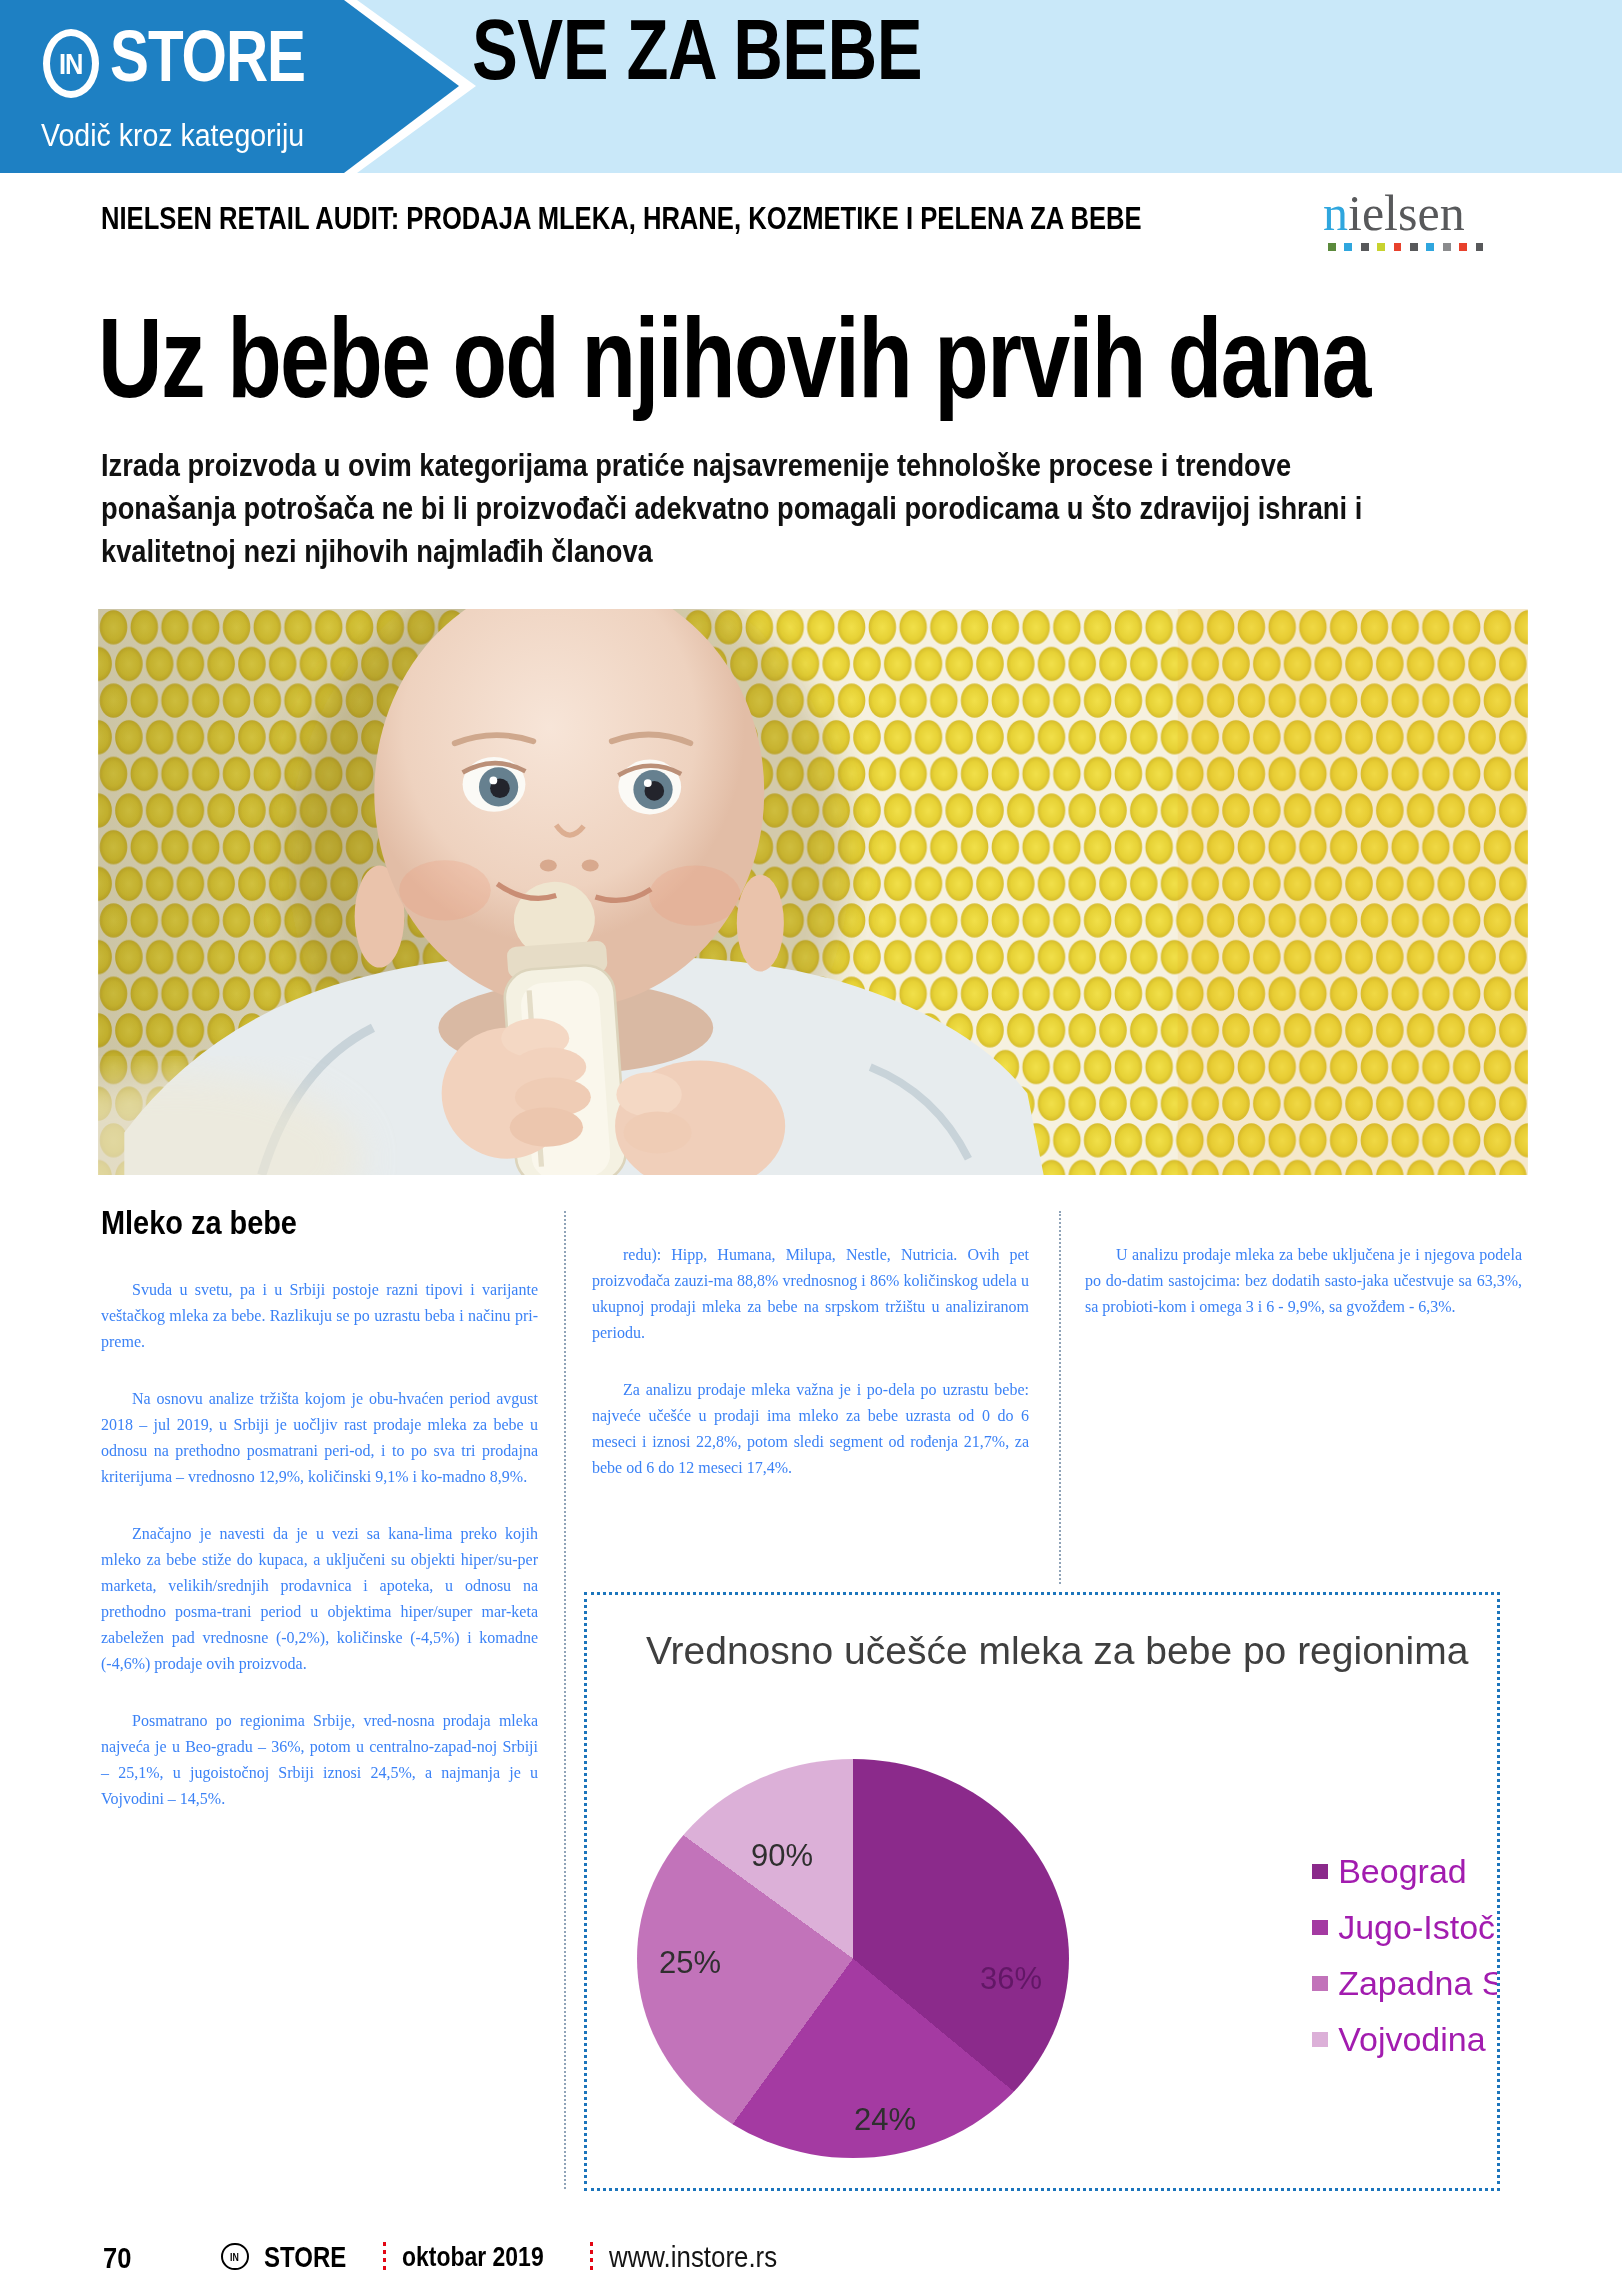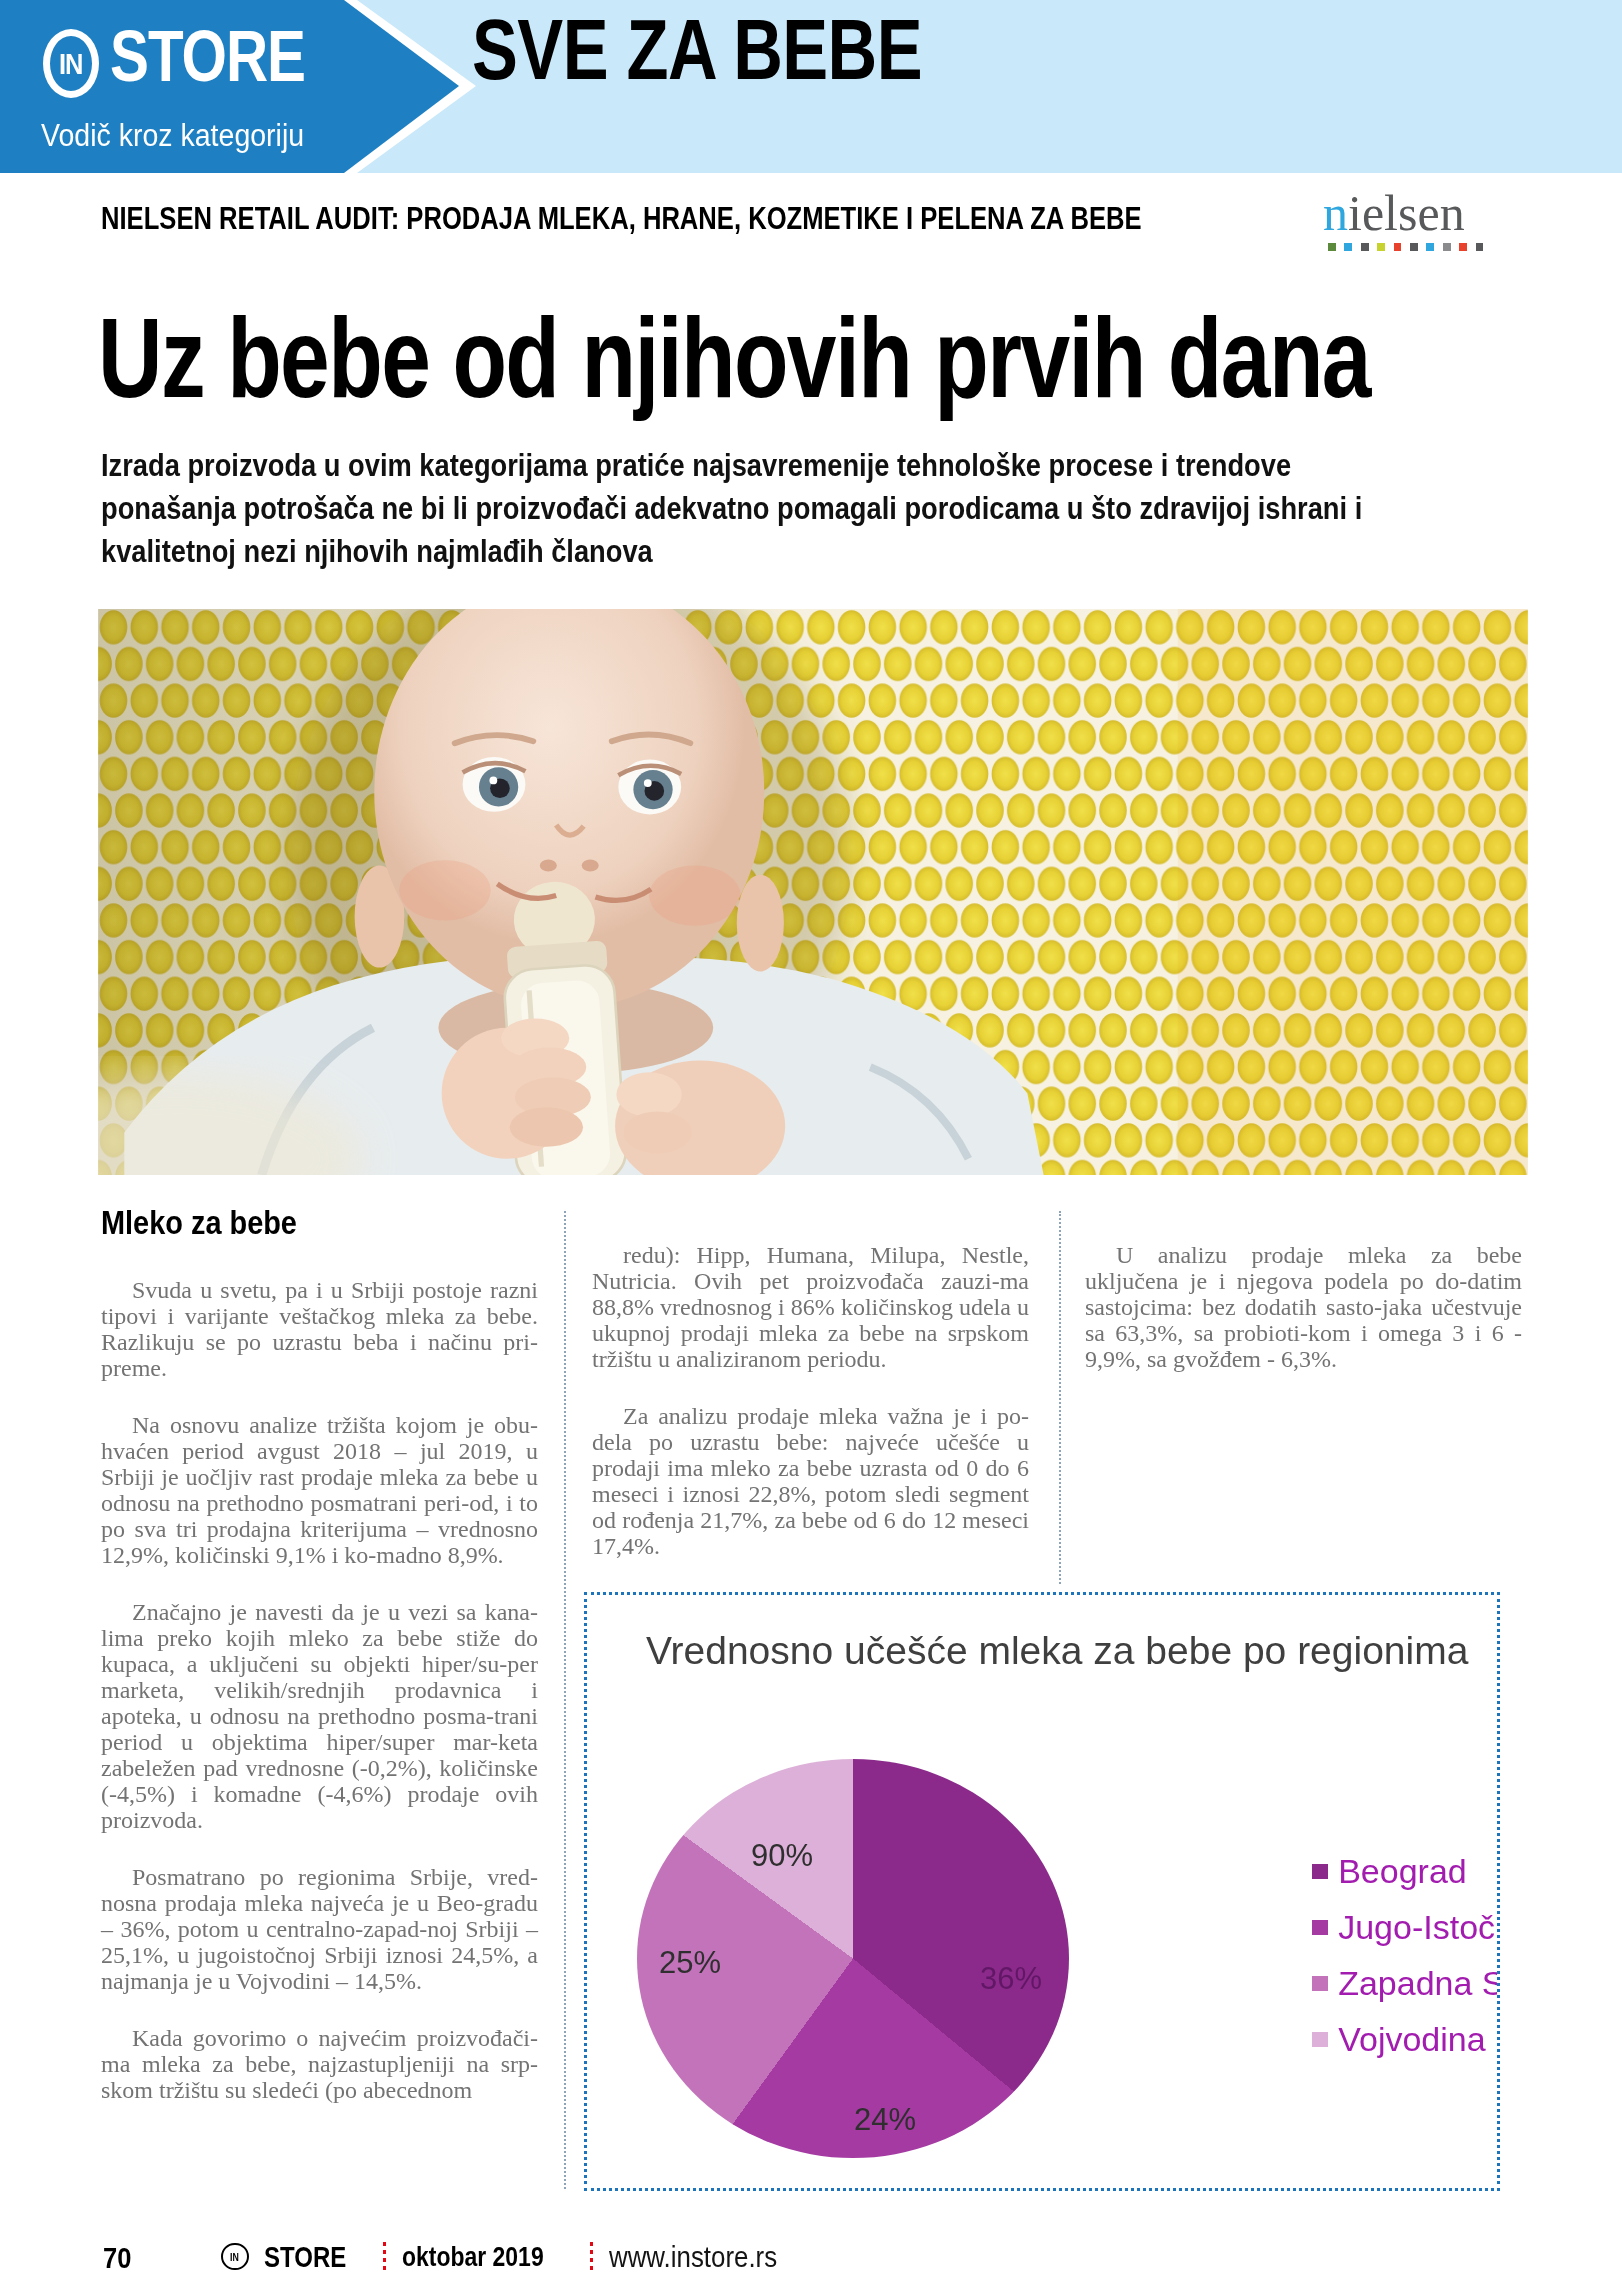--- a/index.html
+++ b/index.html
@@ -37,22 +37,22 @@
         line-height:113px;letter-spacing:-2px;transform:scaleX(.79);transform-origin:left;white-space:nowrap;}
   .lead{position:absolute;left:101px;top:444px;font-size:31px;font-weight:bold;color:#111;
         line-height:43px;transform:scaleX(.88);transform-origin:left;white-space:nowrap;}
 
   
   .photo{position:absolute;left:98px;top:609px;width:1430px;height:566px;overflow:hidden;}
 
   
   .section-heading{position:absolute;left:101px;top:1203px;font-size:34px;font-weight:bold;color:#000;
         transform:scaleX(.85);transform-origin:left;white-space:nowrap;}
-  .col{position:absolute;width:437px;font-family:"Liberation Serif",serif;font-size:24px;
-        line-height:26px;color:#737373;text-align:justify;}
+  .col{position:absolute;width:437px;font-family:"Liberation Serif",serif;font-size:16px;
+        line-height:26px;color:#3b82f6;text-align:justify;}
   .col p{margin:0 0 31px 0;text-indent:31px;}
   .col p:last-child{margin-bottom:0;}
   .col1{left:101px;top:1277px;}
   .col2{left:592px;top:1242px;}
   .col3{left:1085px;top:1242px;}
   .vsep{position:absolute;width:0;border-left:2.6px dotted #8fa3b8;}
   .vsep1{left:564px;top:1211px;height:978px;}
   .vsep2{left:1059px;top:1211px;height:373px;}
 
   
@@ -212,21 +212,20 @@
 
   <h2 class="section-heading" style="margin:0;">Mleko za bebe</h2>
   <div class="vsep vsep1"></div>
   <div class="vsep vsep2"></div>
 
   <div class="col col1">
     <p>Svuda u svetu, pa i u Srbiji postoje razni tipovi i varijante veštačkog mleka za bebe. Razlikuju se po uzrastu beba i načinu pri-preme.</p>
     <p>Na osnovu analize tržišta kojom je obu-hvaćen period avgust 2018 – jul 2019, u Srbiji je uočljiv rast prodaje mleka za bebe u odnosu na prethodno posmatrani peri-od, i to po sva tri prodajna kriterijuma – vrednosno 12,9%, količinski 9,1% i ko-madno 8,9%.</p>
     <p>Značajno je navesti da je u vezi sa kana-lima preko kojih mleko za bebe stiže do kupaca, a uključeni su objekti hiper/su-per marketa, velikih/srednjih prodavnica i apoteka, u odnosu na prethodno posma-trani period u objektima hiper/super mar-keta zabeležen pad vrednosne (-0,2%), količinske (-4,5%) i komadne (-4,6%) prodaje ovih proizvoda.</p>
     <p>Posmatrano po regionima Srbije, vred-nosna prodaja mleka najveća je u Beo-gradu – 36%, potom u centralno-zapad-noj Srbiji – 25,1%, u jugoistočnoj Srbiji iznosi 24,5%, a najmanja je u Vojvodini – 14,5%.</p>
-    <p>Kada govorimo o najvećim proizvođači-ma mleka za bebe, najzastupljeniji na srp-skom tržištu su sledeći (po abecednom</p>
   </div>
   <div class="col col2">
     <p>redu): Hipp, Humana, Milupa, Nestle, Nutricia. Ovih pet proizvođača zauzi-ma 88,8% vrednosnog i 86% količinskog udela u ukupnoj prodaji mleka za bebe na srpskom tržištu u analiziranom periodu.</p>
     <p>Za analizu prodaje mleka važna je i po-dela po uzrastu bebe: najveće učešće u prodaji ima mleko za bebe uzrasta od 0 do 6 meseci i iznosi 22,8%, potom sledi segment od rođenja 21,7%, za bebe od 6 do 12 meseci 17,4%.</p>
   </div>
   <div class="col col3">
     <p>U analizu prodaje mleka za bebe uključena je i njegova podela po do-datim sastojcima: bez dodatih sasto-jaka učestvuje sa 63,3%, sa probioti-kom i omega 3 i 6 - 9,9%, sa gvožđem - 6,3%.</p>
   </div>
 
   <div class="chart-box">

